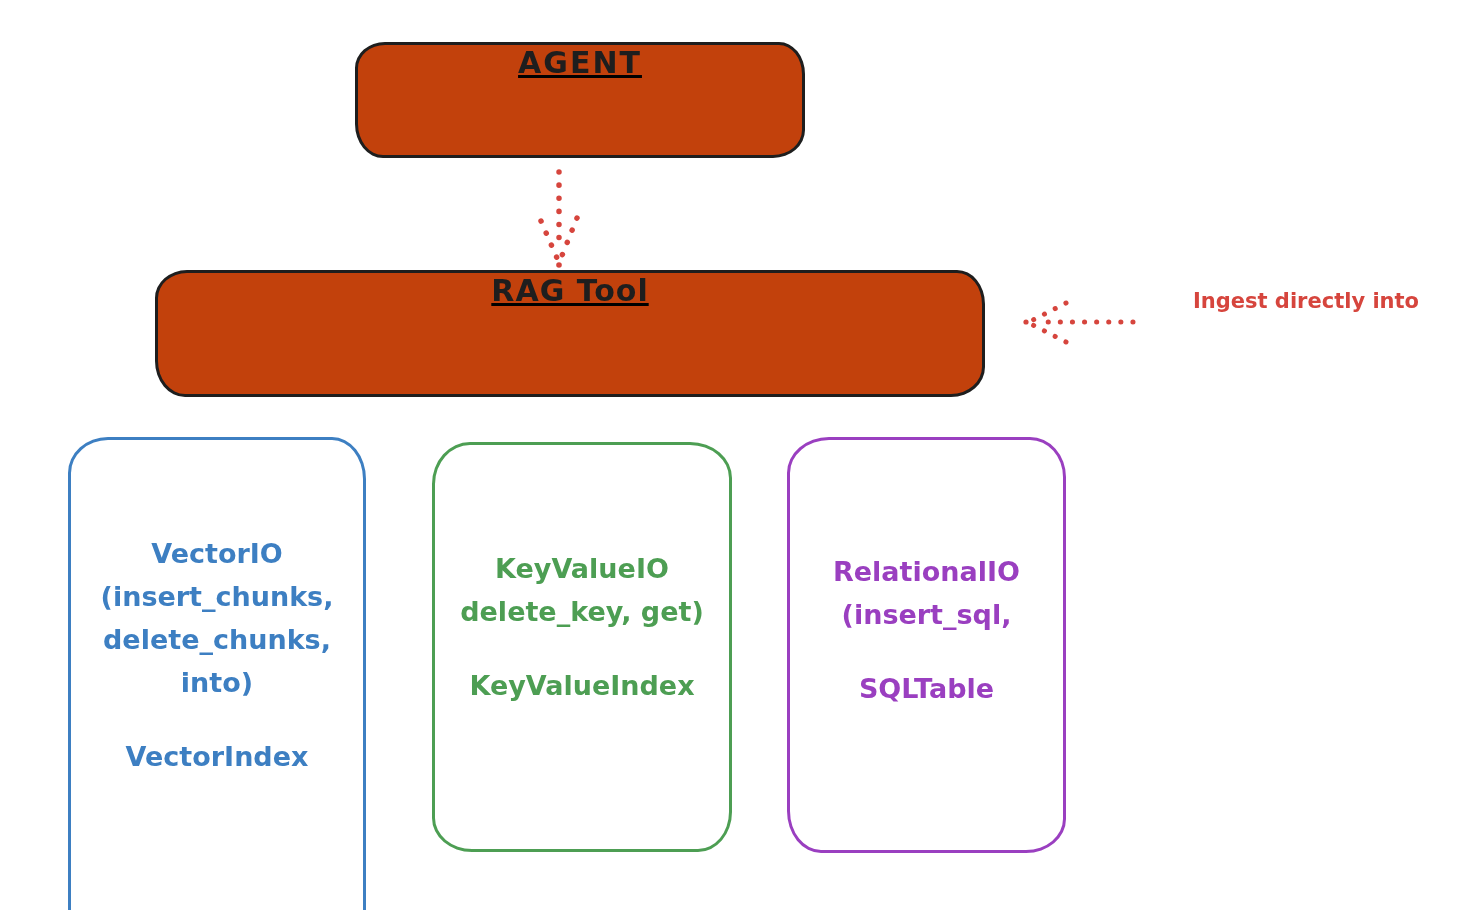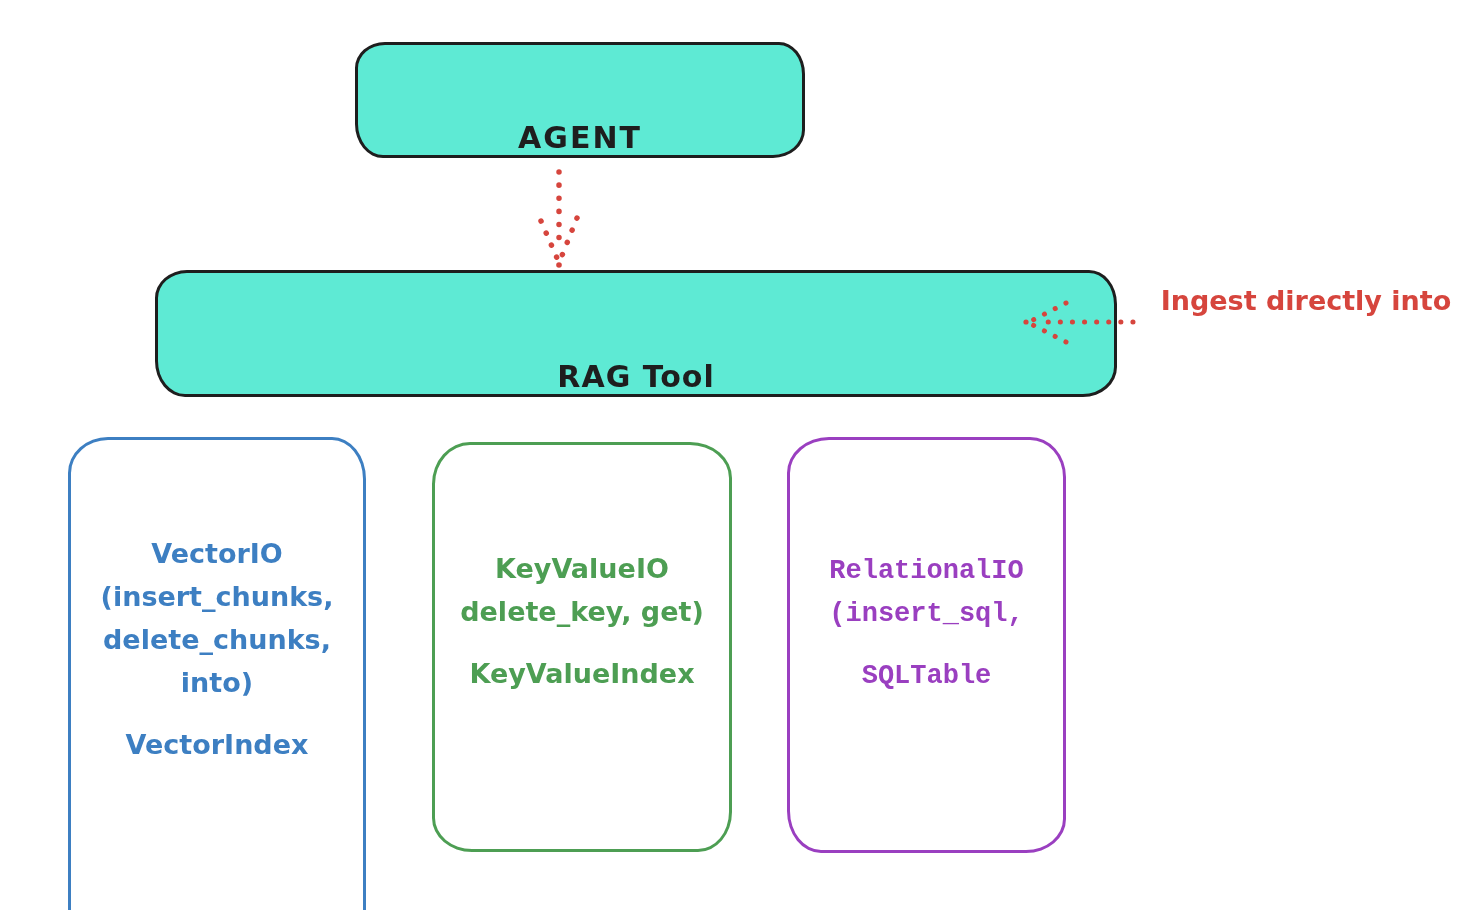--- a/index.html
+++ b/index.html
@@ -5,30 +5,31 @@
   :root{
     --ink:#1e1e1e; --red:#d6453d; --blue:#3d7fc2; --green:#4d9e53; --purple:#9a3fc0;
     --bg:#ffffff;
   }
   html,body{margin:0;padding:0;background:#fff;}
   .canvas{
     position:relative; width:1484px; height:910px; background:var(--bg);
     font-family:"DejaVu Sans", sans-serif; overflow:hidden;
   }
   .node{
-    position:absolute; background:#5eead4; border:3.5px solid var(--ink);
-    display:flex; align-items:flex-end; justify-content:center;
+    position:absolute; background:#c2410c; border:3.5px solid var(--ink);
+    display:flex; align-items:flex-start; justify-content:center;
     box-sizing:border-box;
+    text-decoration:underline;
   }
   .node-agent{
     left:355px; top:42px; width:450px; height:116px;
     border-radius:30px 26px 32px 28px / 26px 32px 28px 34px;
   }
   .node-rag{
-    left:155px; top:270px; width:962px; height:127px;
+    left:155px; top:270px; width:830px; height:127px;
     border-radius:32px 28px 34px 30px / 28px 34px 30px 36px;
   }
   .node-label{
     color:var(--ink); font-size:30px; font-weight:bold; letter-spacing:2px;
   }
   .storage{
     position:absolute; background:#fff; border:3px solid; box-sizing:border-box;
     text-align:center; white-space:nowrap;
   }
   .storage-vector{
@@ -40,24 +41,24 @@
     border-radius:38px 42px 34px 40px / 42px 36px 40px 34px;
   }
   .storage-relational{
     left:787px; top:437px; width:279px; height:416px; border-color:var(--purple); color:var(--purple);
     border-radius:42px 36px 40px 34px / 36px 40px 34px 42px;
   }
   .storage .text-block{ padding:0 6px; font-size:27px; font-weight:bold; line-height:43px; }
   .storage-vector .text-block{ margin-top:92px; }
   .storage-keyvalue .text-block{ margin-top:102px; }
   .storage-relational .text-block{ margin-top:110px; }
-  .storage .index-label{ margin-top:19px; font-size:27px; font-weight:bold; line-height:43px; }
+  .storage .index-label{ margin-top:31px; font-size:27px; font-weight:bold; line-height:43px; }
   .annotation{
     position:absolute; left:1138px; top:282px; width:336px;
-    color:var(--red); font-size:27px; font-weight:bold; line-height:38px;
+    color:var(--red); font-size:21px; font-weight:bold; line-height:38px;
     text-align:center; white-space:nowrap;
   }
   .arrow-layer{ position:absolute; left:0; top:0; width:1484px; height:910px; pointer-events:none; }
   .arrow-layer path, .arrow-layer circle{ color:var(--red); }
 </style>
 </head>
 <body>
 
 <div class="canvas">
 
@@ -101,21 +102,21 @@
   </div>
 
   <div class="storage storage-keyvalue" style="border-color: rgb(77, 158, 83); color: rgb(77, 158, 83);">
     <div class="text-block">
       <div>KeyValueIO</div>
       <div>delete_key, get)</div>
       <div class="index-label">KeyValueIndex</div>
     </div>
   </div>
 
-  <div class="storage storage-relational" style="border-color: rgb(154, 63, 192); color: rgb(154, 63, 192); font-family: Liberation Mono, monospace;">
+  <div class="storage storage-relational" style="border-color: rgb(154, 63, 192); color: rgb(154, 63, 192);">
     <div class="text-block">
       <div>RelationalIO</div>
       <div>(insert_sql,</div>
       <div class="index-label">SQLTable</div>
     </div>
   </div>
 
 </div>
 
 </body></html>

